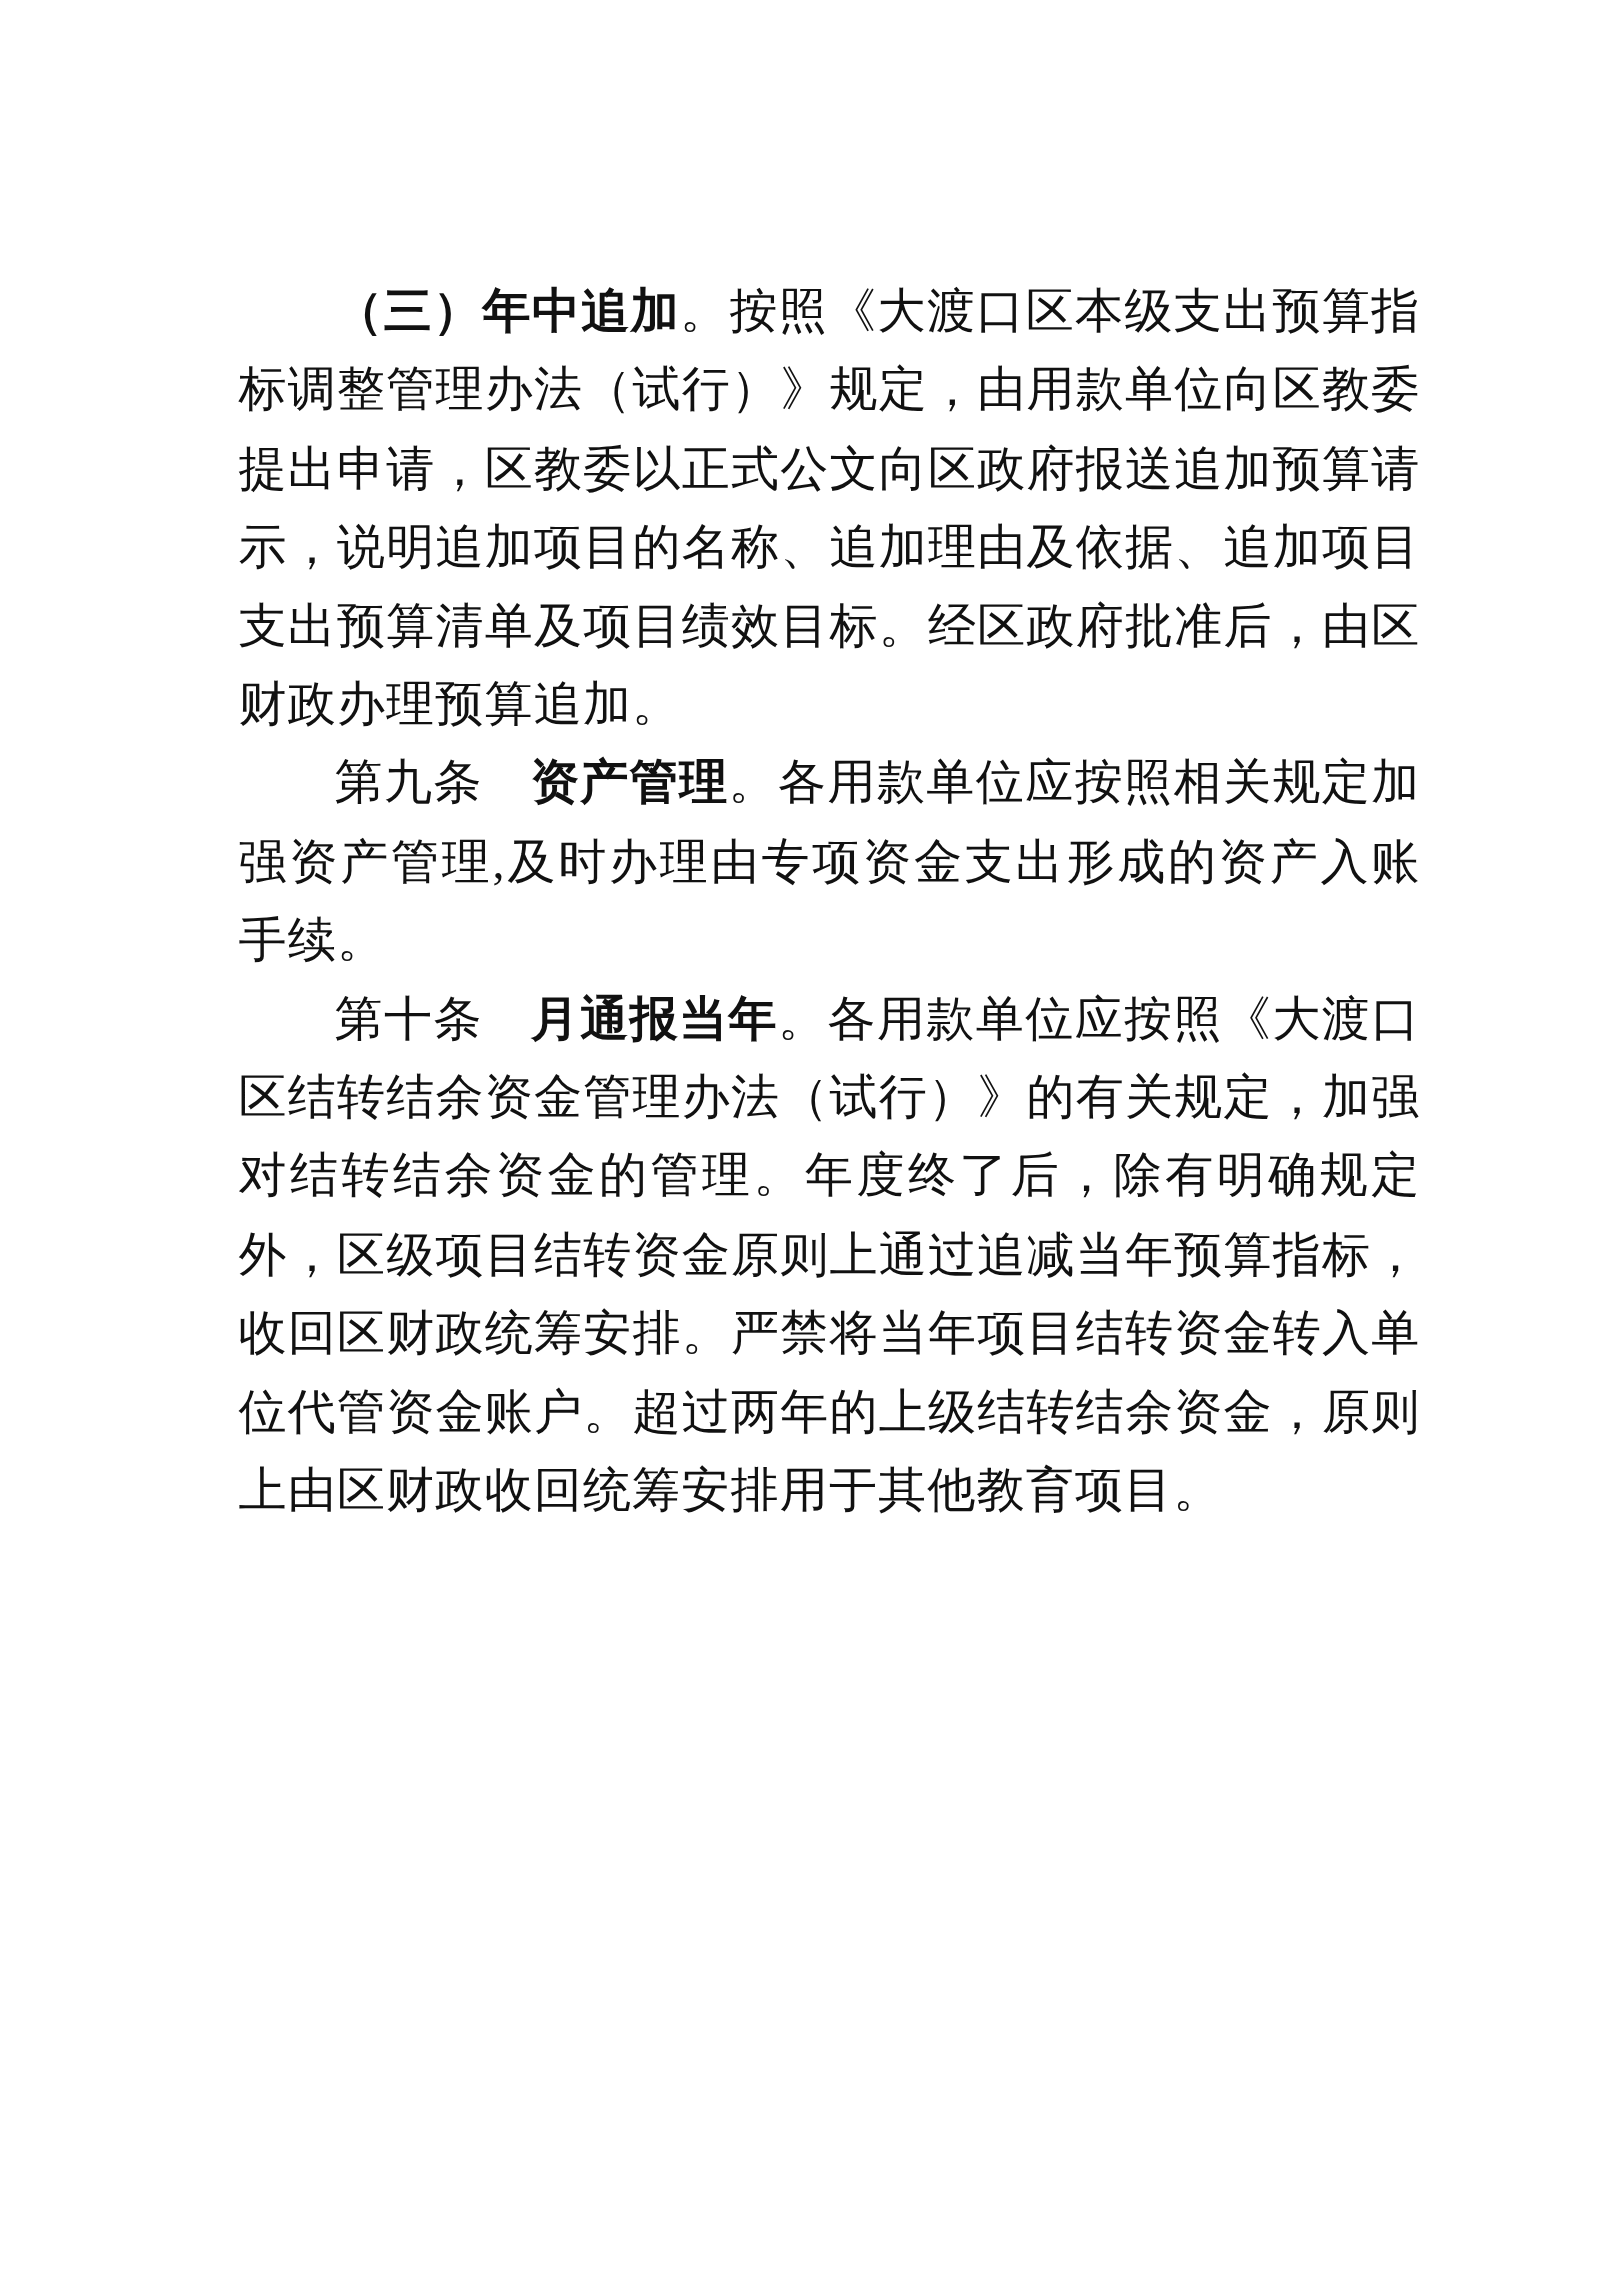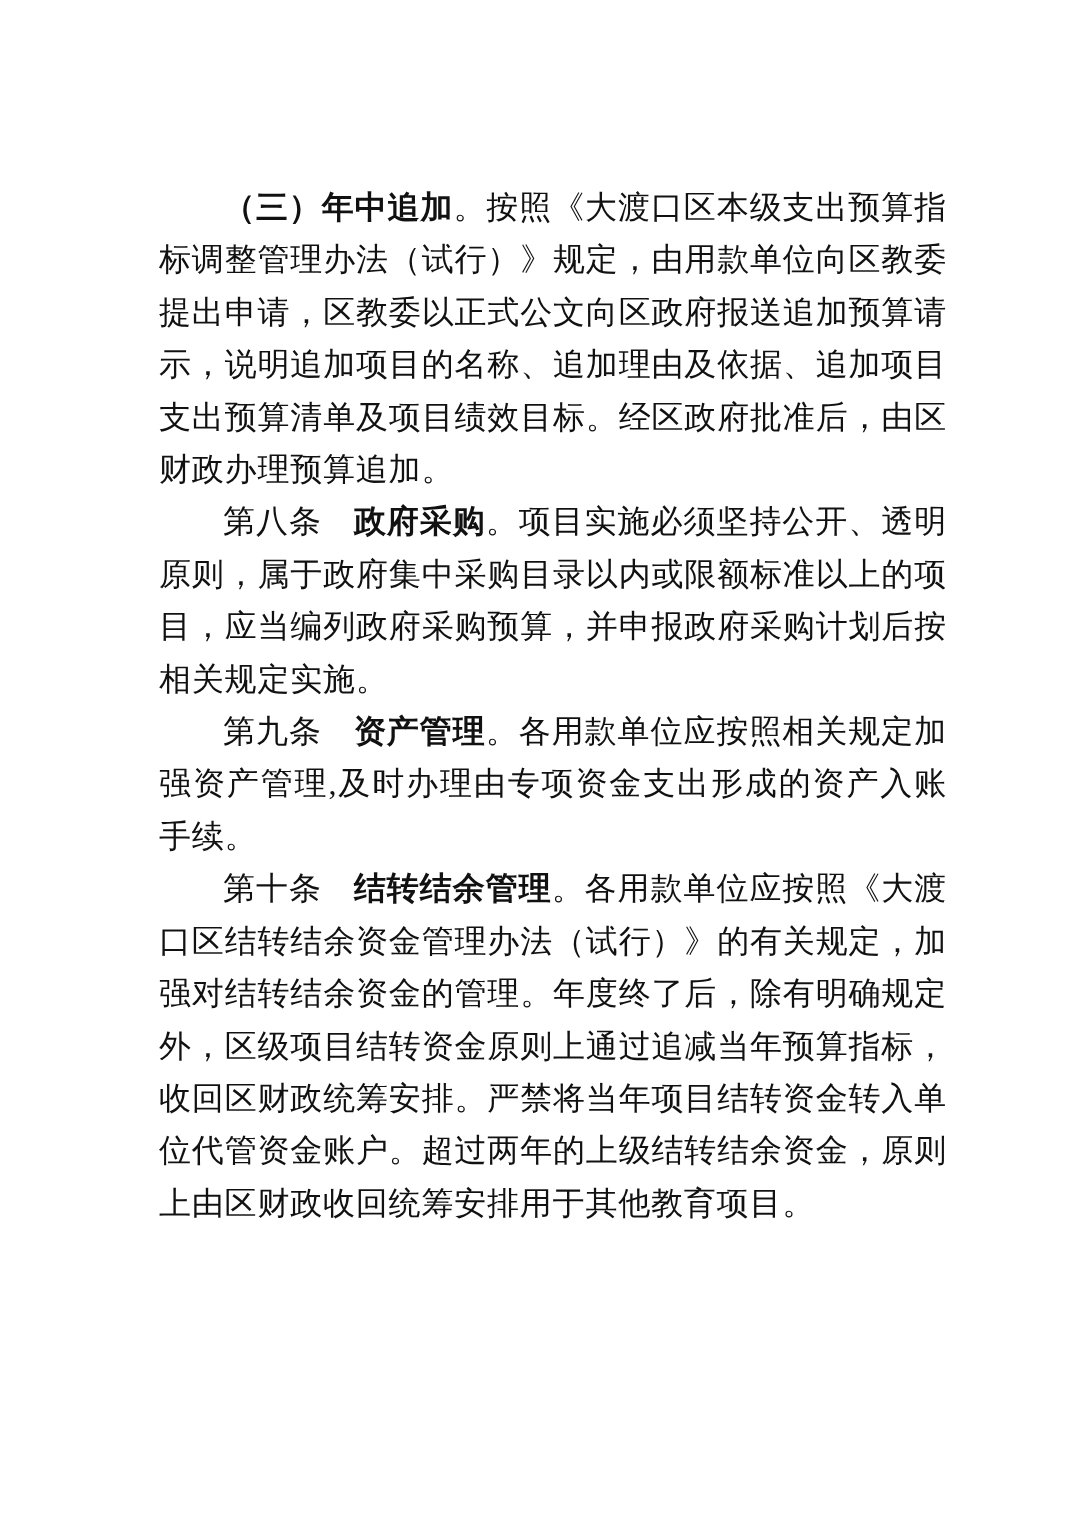--- a/index.html
+++ b/index.html
@@ -55,23 +55,22 @@
 </head>
 <body>
 
 <div class="page">
 
   <div class="doc-body">
 
     <p class="para"><span class="bold-lead">（三）年中追加</span><span>。按照《大渡口区本级支出预算指标调整管理办法（试行）》规定，由用款单位向区教委提出申请，区教委以正式公文向区政府报送追加预算请示，说明追加项目的名称、追加理由及依据、追加项目支出预算清单及项目绩效目标。经区政府批准后，由区财政办理预算追加。</span></p>
 
 
-    <p class="para"><span class="clause-num">第八条</span><span class="clause-title">政府采购</span><span>。项目实施必须坚持公开、透明原则，属于政府集中采购目录以内或限额标准以上的项目，应当编列政府采购预算，并申报政府采购计划后按相关规定实施。</span></p>
 
     <p class="para"><span class="clause-num">第九条</span><span class="clause-title">资产管理</span><span>。各用款单位应按照相关规定加强资产管理,及时办理由专项资金支出形成的资产入账手续。</span></p>
 
-    <p class="para"><span class="clause-num">第十条</span><span class="clause-title">结转结余管理</span><span>。各用款单位应按照《大渡口区结转结余资金管理办法（试行）》的有关规定，加强对结转结余资金的管理。年度终了后，除有明确规定外，区级项目结转资金原则上通过追减当年预算指标，收回区财政统筹安排。严禁将当年项目结转资金转入单位代管资金账户。超过两年的上级结转结余资金，原则上由区财政收回统筹安排用于其他教育项目。</span></p>
+    <p class="para"><span class="clause-num">第十条</span><span class="clause-title">月通报当年</span><span>。各用款单位应按照《大渡口区结转结余资金管理办法（试行）》的有关规定，加强对结转结余资金的管理。年度终了后，除有明确规定外，区级项目结转资金原则上通过追减当年预算指标，收回区财政统筹安排。严禁将当年项目结转资金转入单位代管资金账户。超过两年的上级结转结余资金，原则上由区财政收回统筹安排用于其他教育项目。</span></p>
 
   </div>
 
   <div class="page-number">- 4 -</div>
 
 </div>
 
 </body></html>

